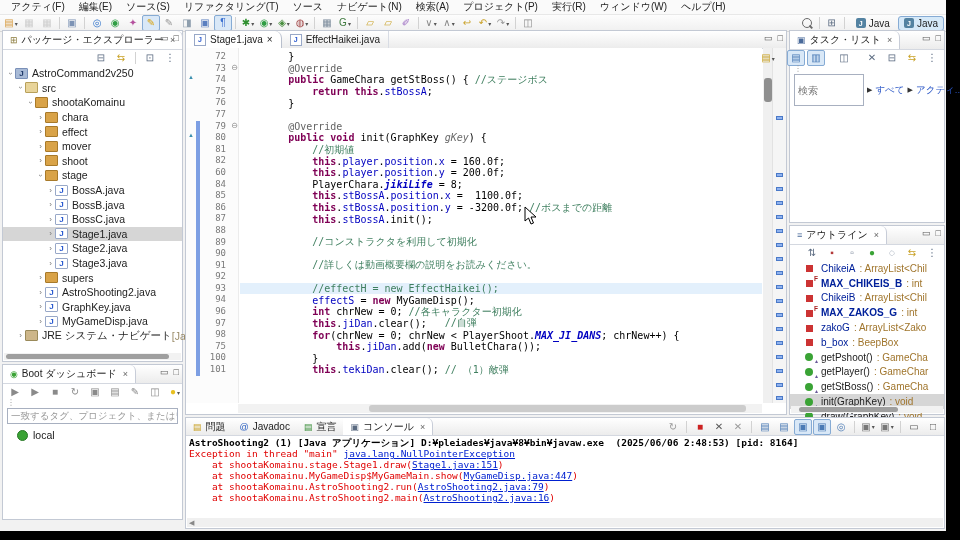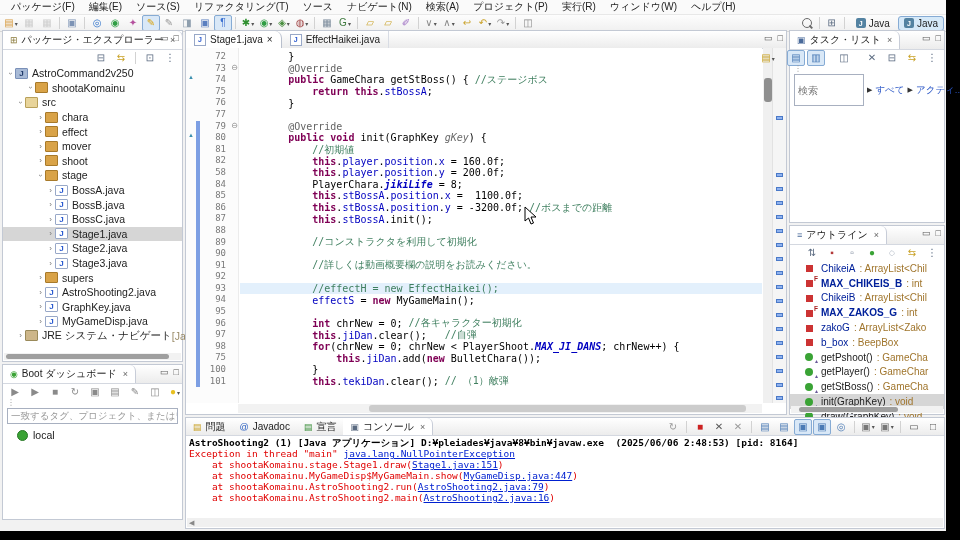--- a/index.html
+++ b/index.html
@@ -132,21 +132,21 @@
 
   
   #mouse-cursor{position:absolute;left:524px;top:206px;z-index:99;}
 </style>
 </head>
 <body>
 
 <div class="window">
 
   <div id="menubar">
-      <span class="mitem">パッケージ(F)</span>
+      <span class="mitem">アクティ(F)</span>
       <span class="mitem">編集(E)</span>
       <span class="mitem">ソース(S)</span>
       <span class="mitem">リファクタリング(T)</span>
       <span class="mitem">ソース</span>
       <span class="mitem">ナビゲート(N)</span>
       <span class="mitem">検索(A)</span>
       <span class="mitem">プロジェクト(P)</span>
       <span class="mitem">実行(R)</span>
       <span class="mitem">ウィンドウ(W)</span>
       <span class="mitem">ヘルプ(H)</span>
@@ -296,29 +296,29 @@
         <span class="ticon">
           <span class="tg" style="color: rgb(90, 106, 128);">⋮</span>
         </span>
       </div>
     <div class="tree" id="pe-tree">
         <div class="trow" style="padding-left: 3px;">
           <span class="arr open">›</span>
           <span class="ic ic-proj">J</span>
           <span>AstroCommand2v250</span>
         </div>
+        <div class="trow" style="padding-left: 13px;">
+          <span class="arr open">›</span>
+          <span class="ic ic-src"></span>
+          <span>src</span>
+        </div>
         <div class="trow" style="padding-left: 23px;">
           <span class="arr open">›</span>
           <span class="ic ic-pkg"></span>
           <span>shootaKomainu</span>
-        </div>
-        <div class="trow" style="padding-left: 13px;">
-          <span class="arr open">›</span>
-          <span class="ic ic-src"></span>
-          <span>src</span>
         </div>
         <div class="trow" style="padding-left: 33px;">
           <span class="arr">›</span>
           <span class="ic ic-pkg"></span>
           <span>chara</span>
         </div>
         <div class="trow" style="padding-left: 33px;">
           <span class="arr">›</span>
           <span class="ic ic-pkg"></span>
           <span>effect</span>
@@ -543,21 +543,21 @@
           <div class="cline">
             <span class="lann"></span>
             <span class="ldiff on"></span>
             <span class="lnum">82</span>
             <span class="lfold"></span>
             <span class="lcode"><span class="cl-p">            </span><span class="cl-k">this</span><span class="cl-p">.</span><span class="cl-f">player</span><span class="cl-p">.</span><span class="cl-f">position</span><span class="cl-p">.</span><span class="cl-f">x</span><span class="cl-p"> = 160.0f;</span></span>
           </div>
           <div class="cline">
             <span class="lann"></span>
             <span class="ldiff on"></span>
-            <span class="lnum">58</span>
+            <span class="lnum">60</span>
             <span class="lfold"></span>
             <span class="lcode"><span class="cl-p">            </span><span class="cl-k">this</span><span class="cl-p">.</span><span class="cl-f">player</span><span class="cl-p">.</span><span class="cl-f">position</span><span class="cl-p">.</span><span class="cl-f">y</span><span class="cl-p"> = 200.0f;</span></span>
           </div>
           <div class="cline">
             <span class="lann"></span>
             <span class="ldiff on"></span>
             <span class="lnum">84</span>
             <span class="lfold"></span>
             <span class="lcode"><span class="cl-p">            PlayerChara.</span><span class="cl-sf">jikiLife</span><span class="cl-p"> = 8;</span></span>
           </div>
@@ -622,28 +622,21 @@
             <span class="ldiff on"></span>
             <span class="lnum">93</span>
             <span class="lfold"></span>
             <span class="lcode"><span class="cl-p">            </span><span class="cl-c">//effectH = new EffectHaikei();</span></span>
           </div>
           <div class="cline">
             <span class="lann"></span>
             <span class="ldiff on"></span>
             <span class="lnum">94</span>
             <span class="lfold"></span>
-            <span class="lcode"><span class="cl-p">            </span><span class="cl-f">effectS</span><span class="cl-p"> = </span><span class="cl-k">new</span><span class="cl-p"> MyGameMain();</span></span>
-          </div>
-          <div class="cline">
-            <span class="lann"></span>
-            <span class="ldiff on"></span>
-            <span class="lnum">95</span>
-            <span class="lfold"></span>
-            <span class="lcode"></span>
+            <span class="lcode"><span class="cl-p">            </span><span class="cl-f">effectS</span><span class="cl-p"> = </span><span class="cl-k">new</span><span class="cl-p"> MyGameDisp();</span></span>
           </div>
           <div class="cline">
             <span class="lann"></span>
             <span class="ldiff on"></span>
             <span class="lnum">96</span>
             <span class="lfold"></span>
             <span class="lcode"><span class="cl-p">            </span><span class="cl-k">int</span><span class="cl-p"> chrNew = 0; </span><span class="cl-c">//各キャラクター初期化</span></span>
           </div>
           <div class="cline">
             <span class="lann"></span>

